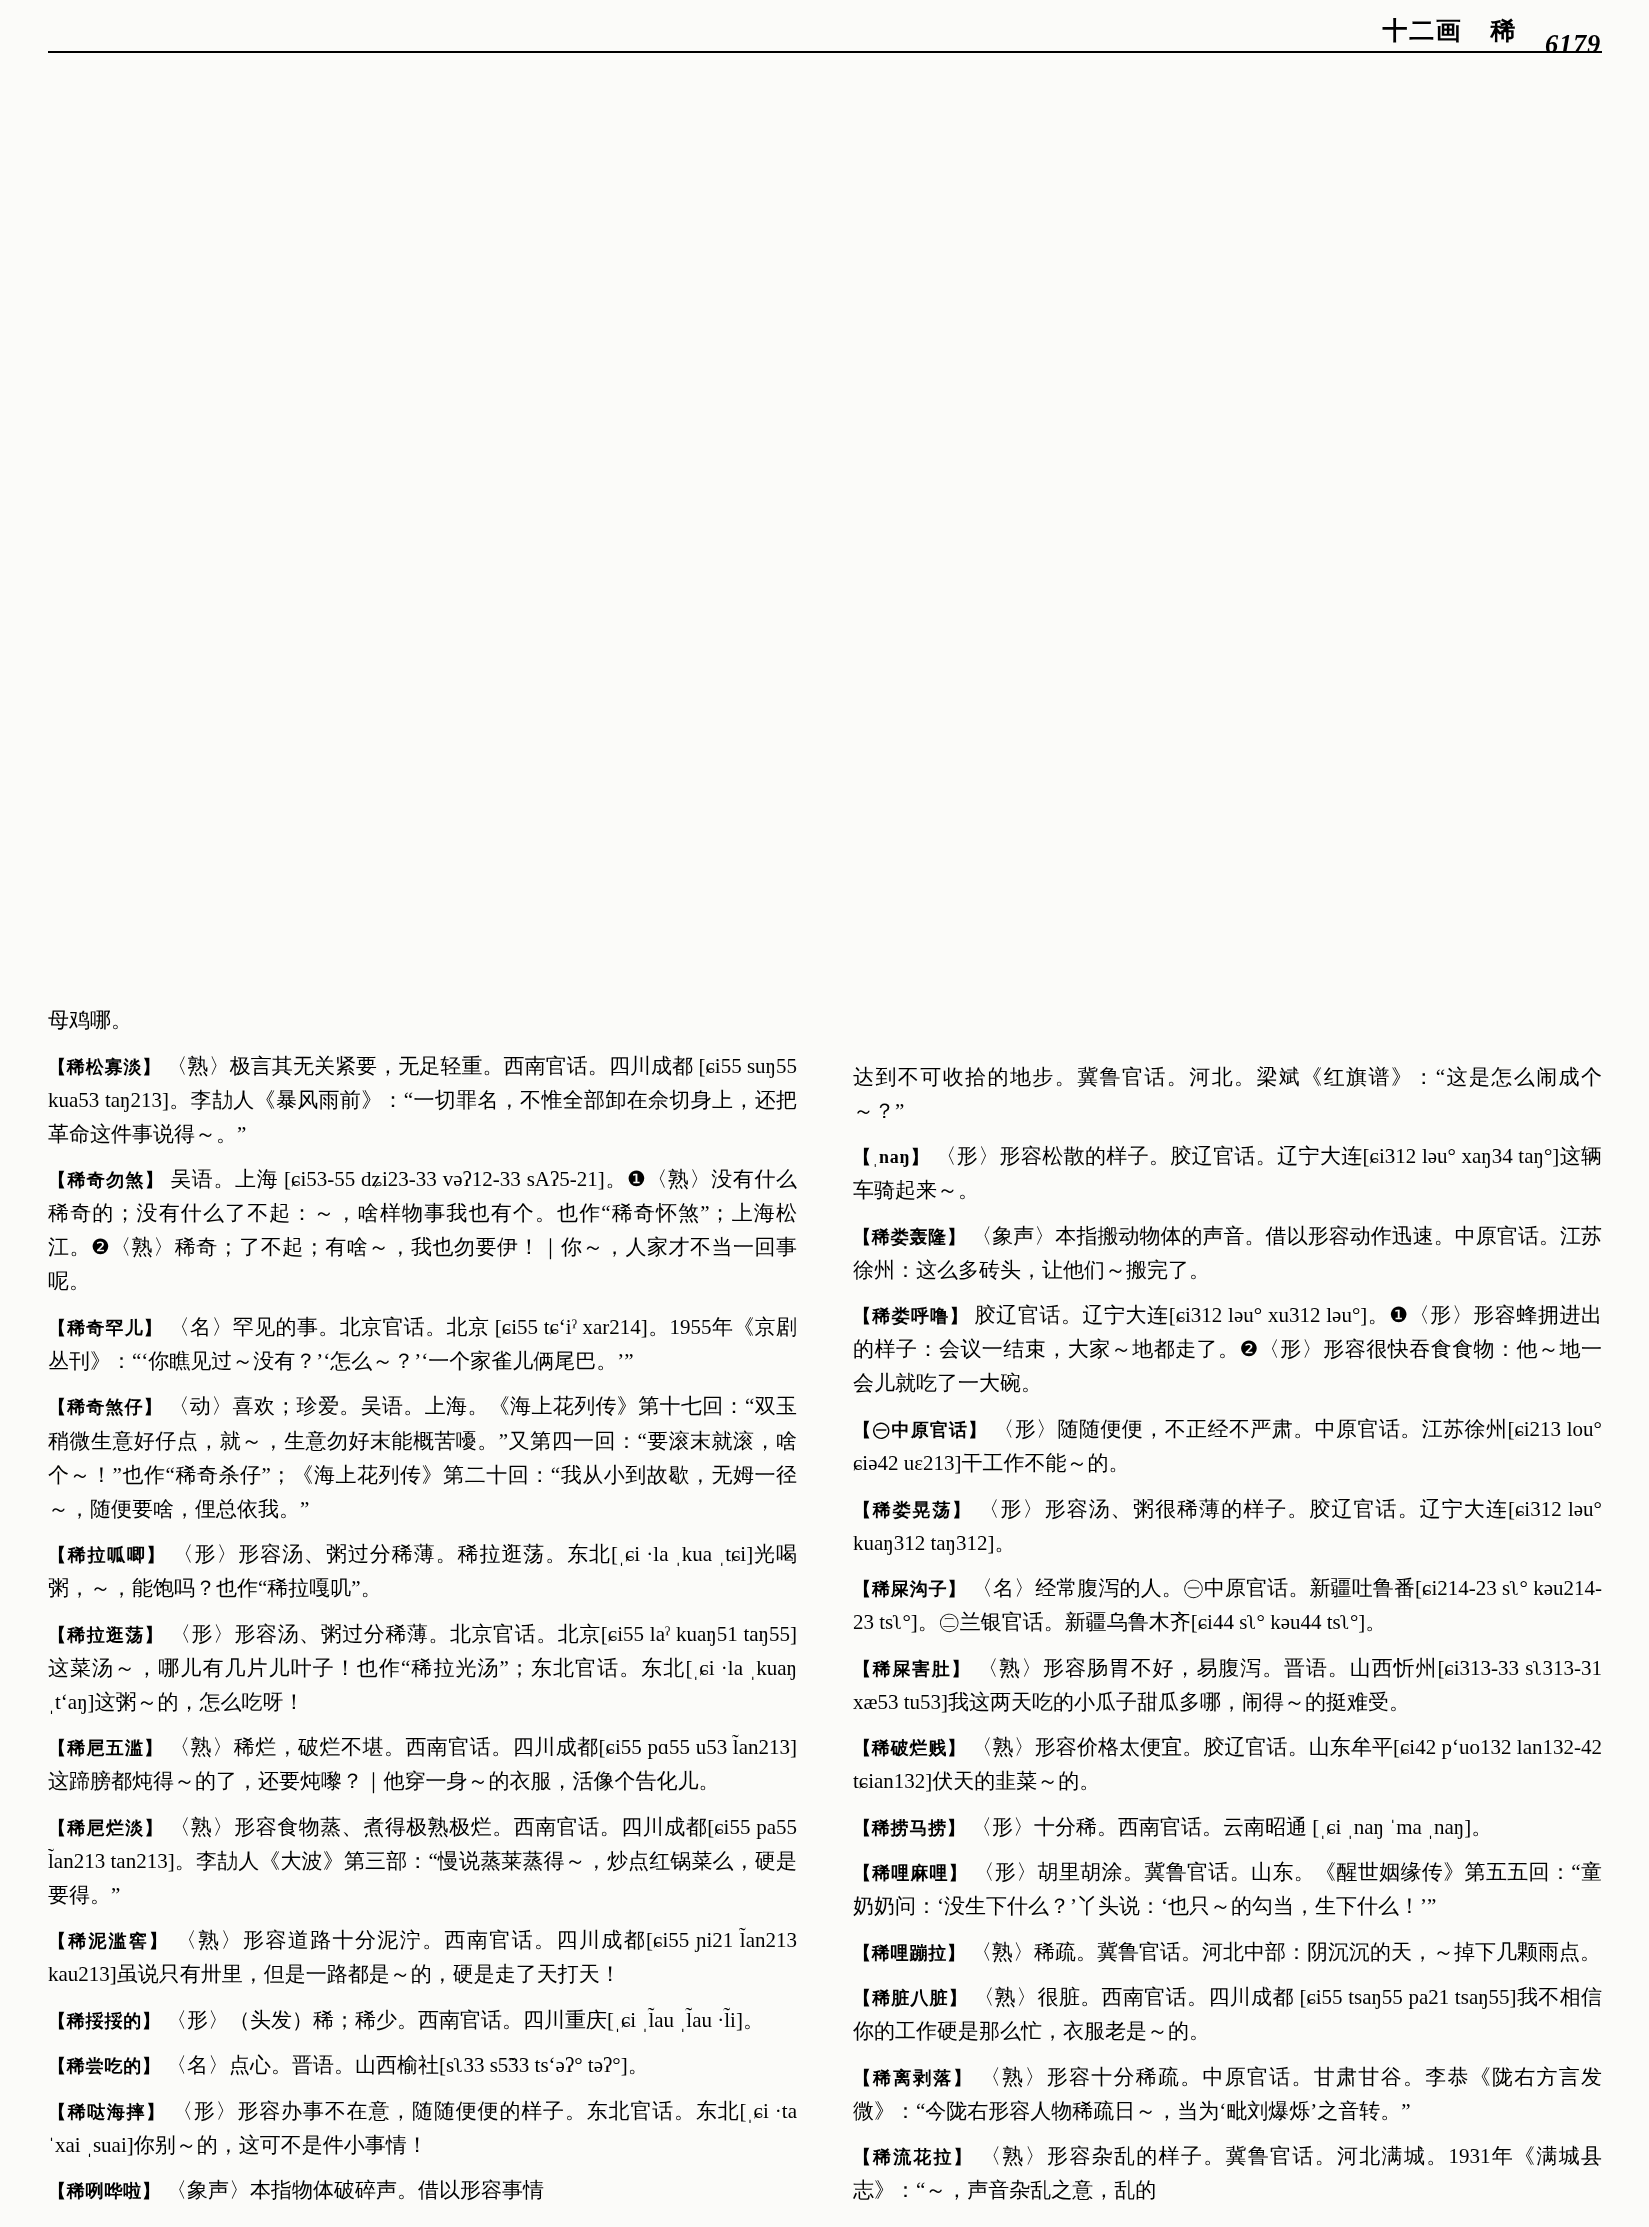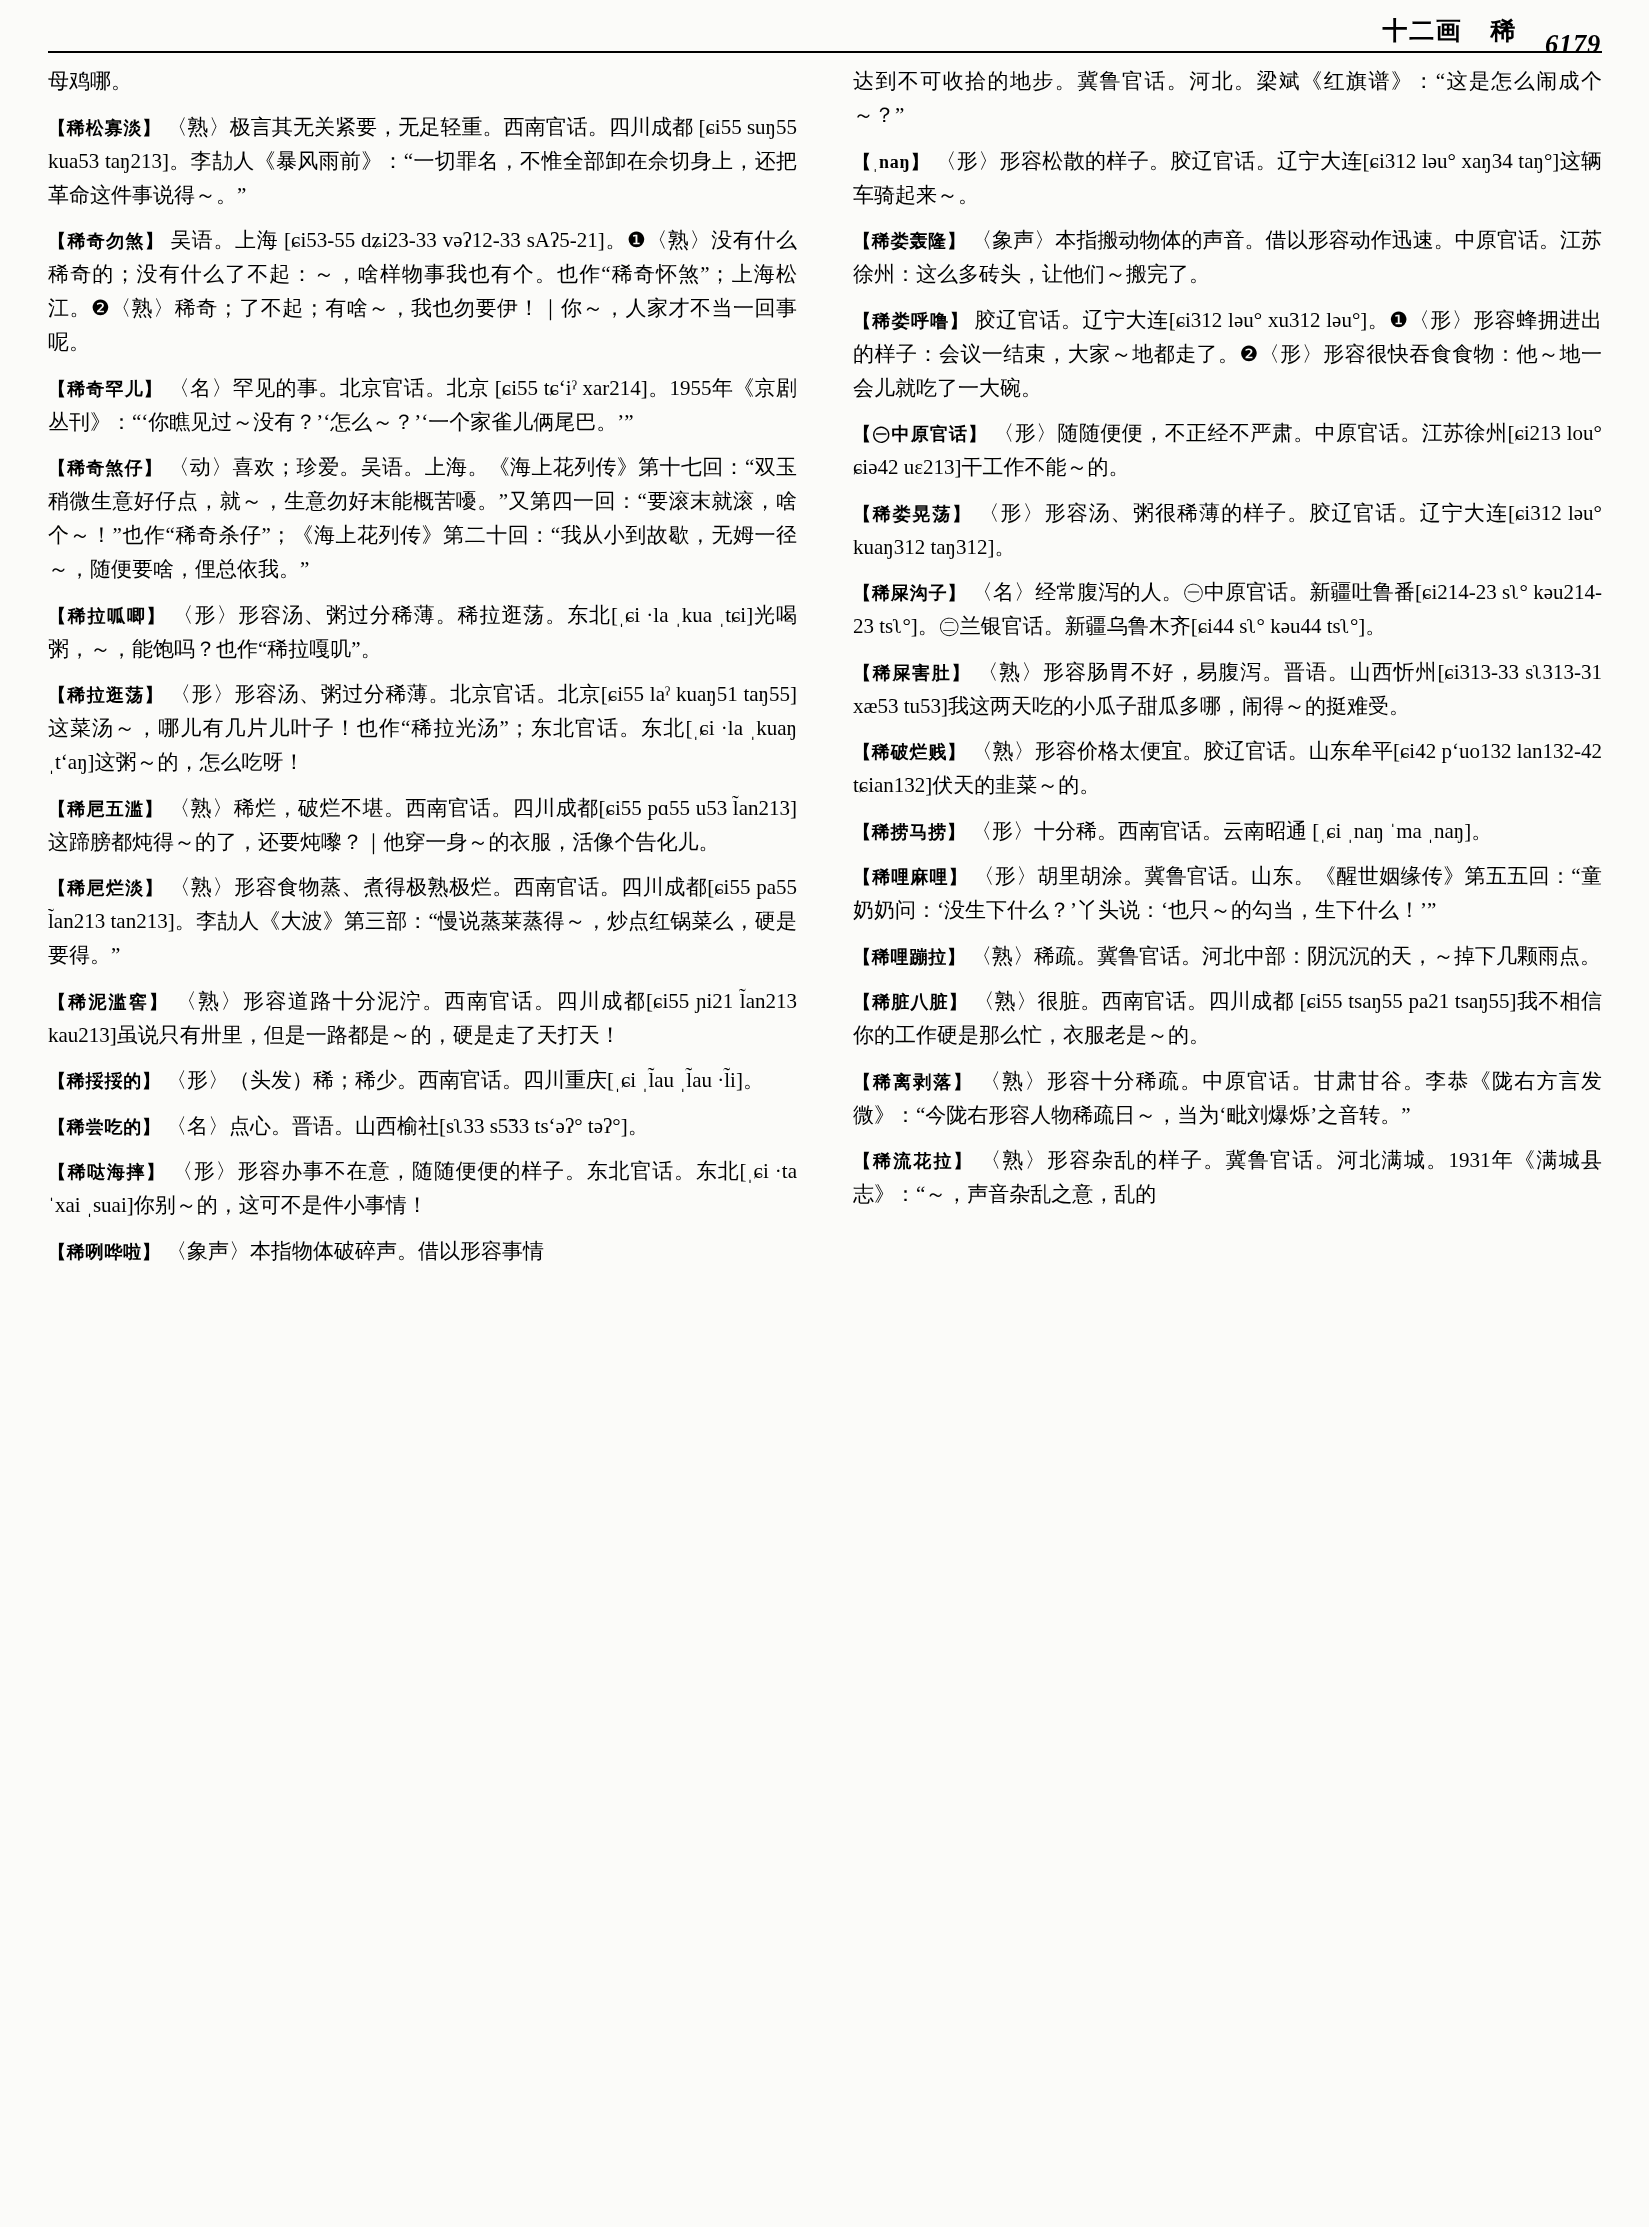--- a/index.html
+++ b/index.html
@@ -62,20 +62,21 @@
   }
   
   .cols {
     position: absolute;
     top: 64px;
     left: 48px;
     right: 48px;
     bottom: 8.2px;
     display: flex;
     gap: 0;
+    align-items: flex-end;
   }
   .col {
     width: 50%;
     box-sizing: border-box;
     overflow: hidden;
   }
   .col.left { padding-right: 28px; }
   .col.right { padding-left: 28px; }
 
   

